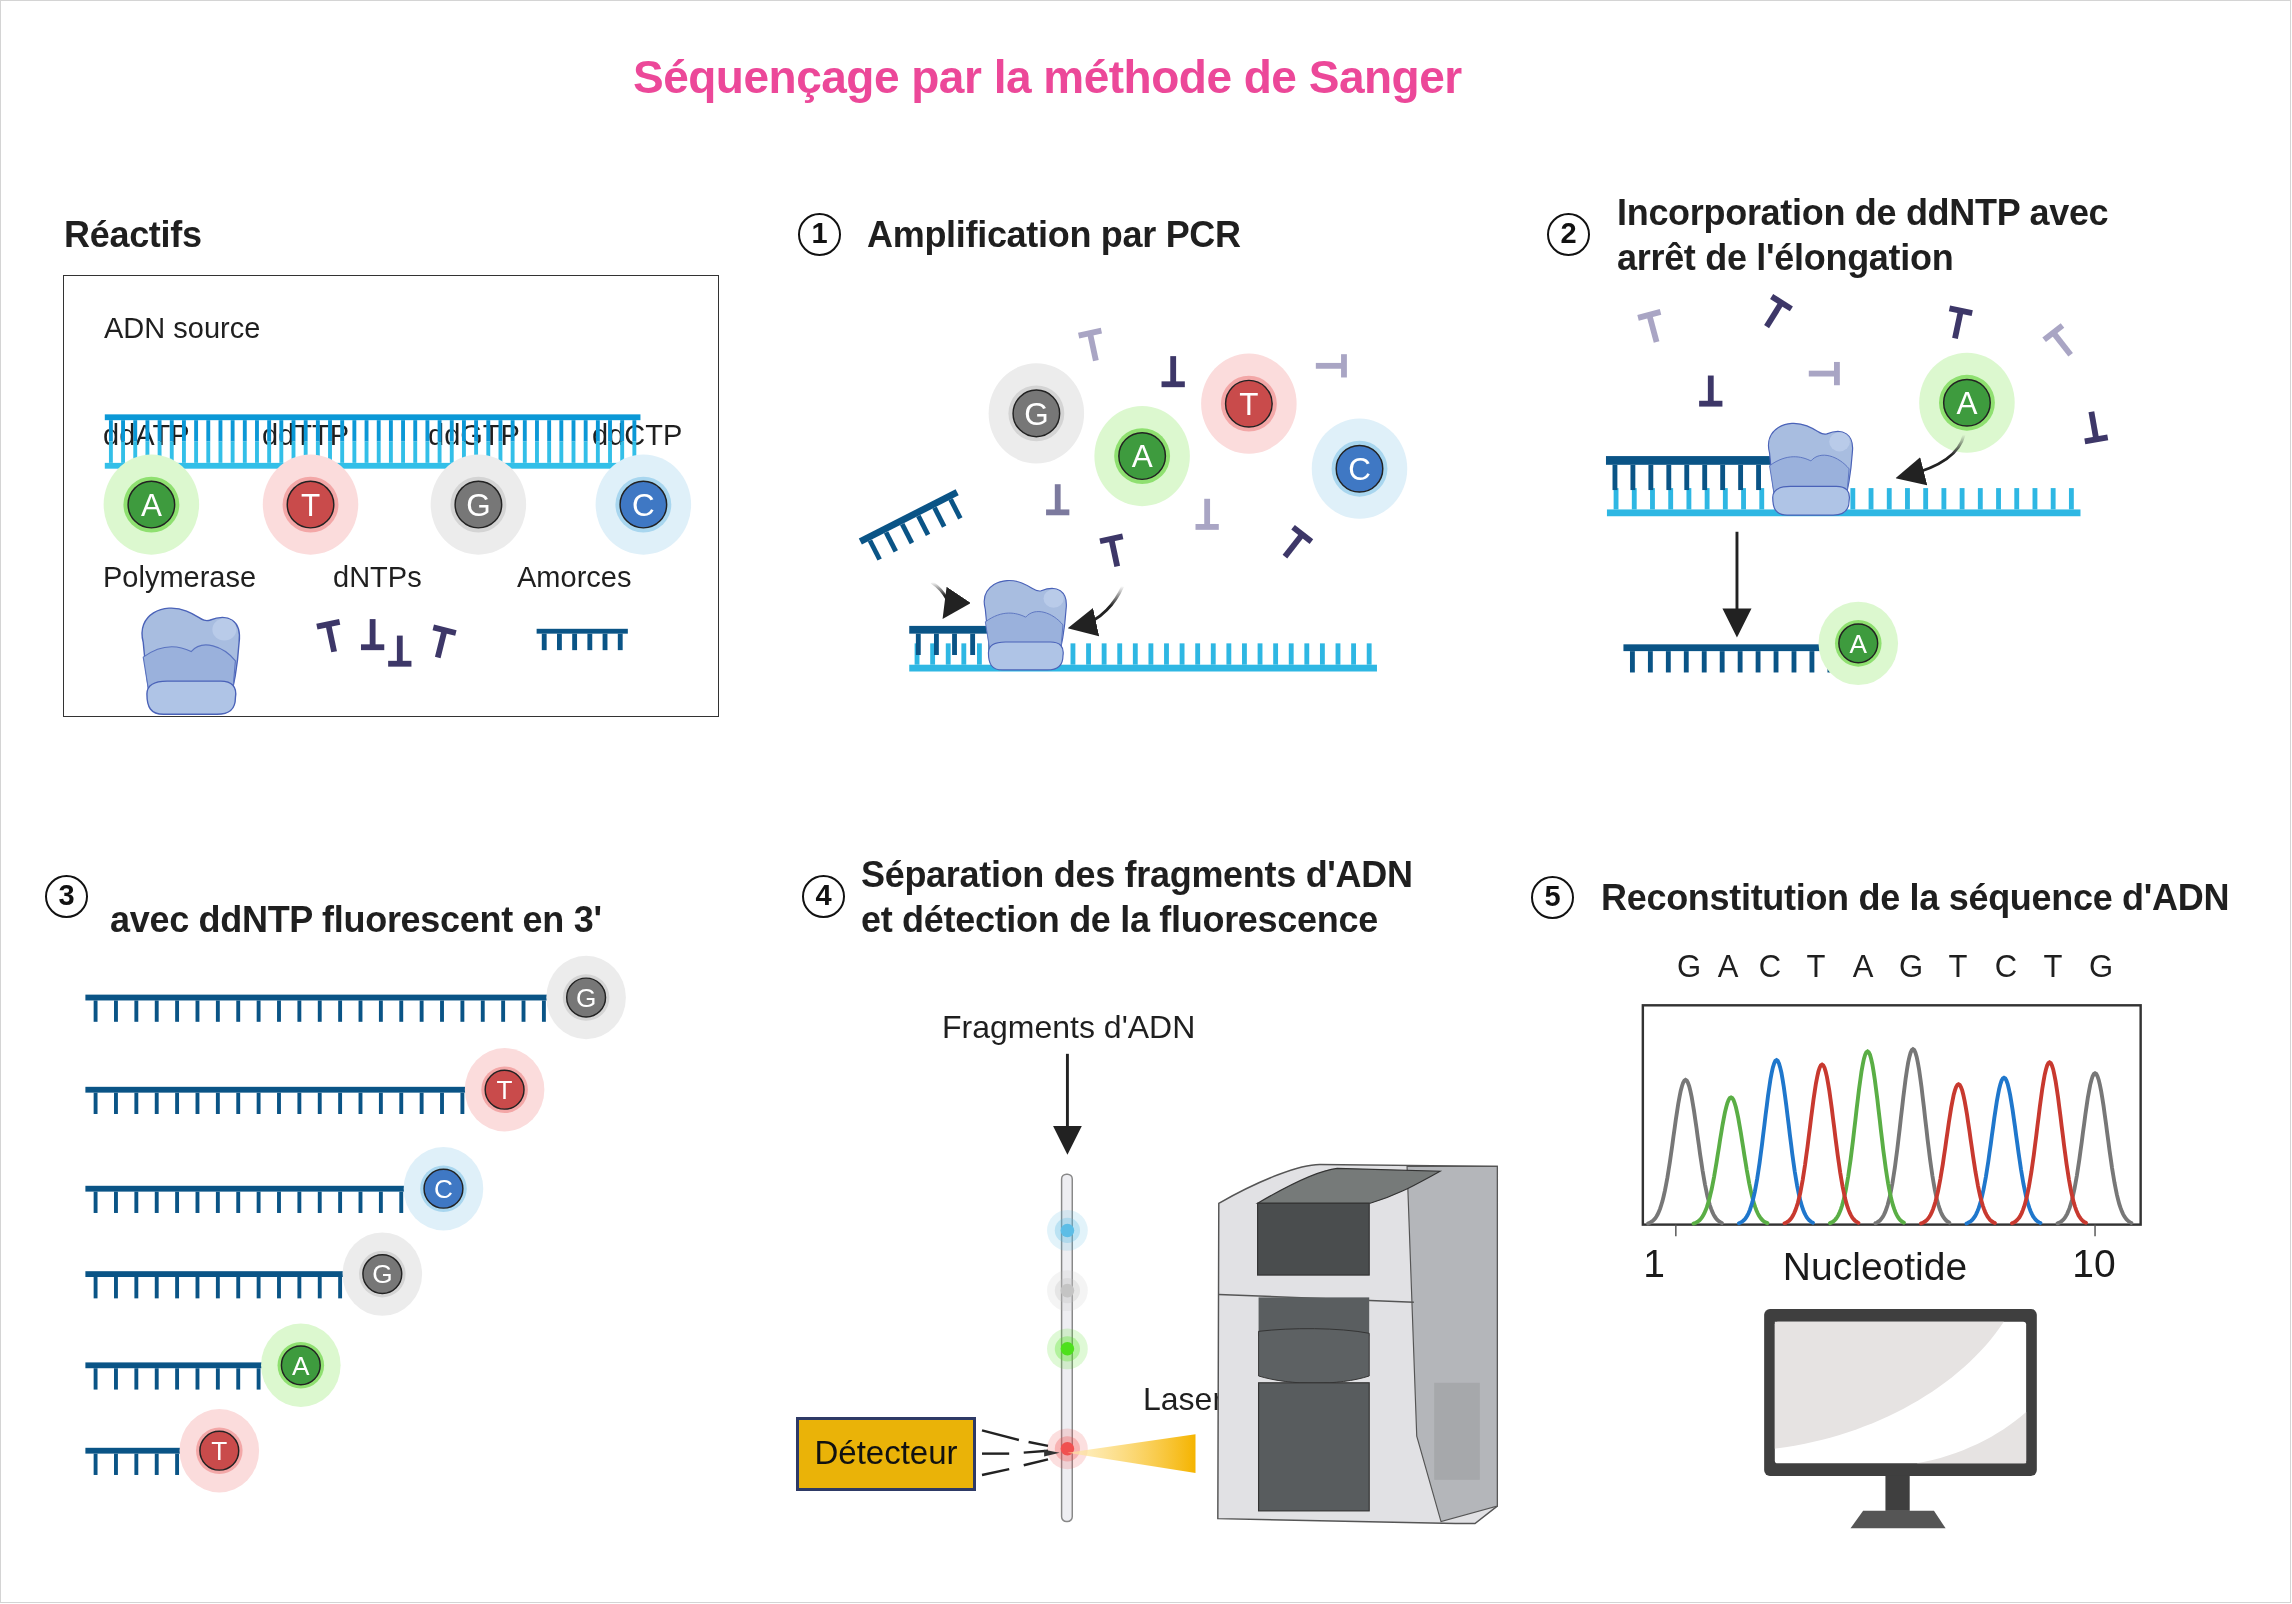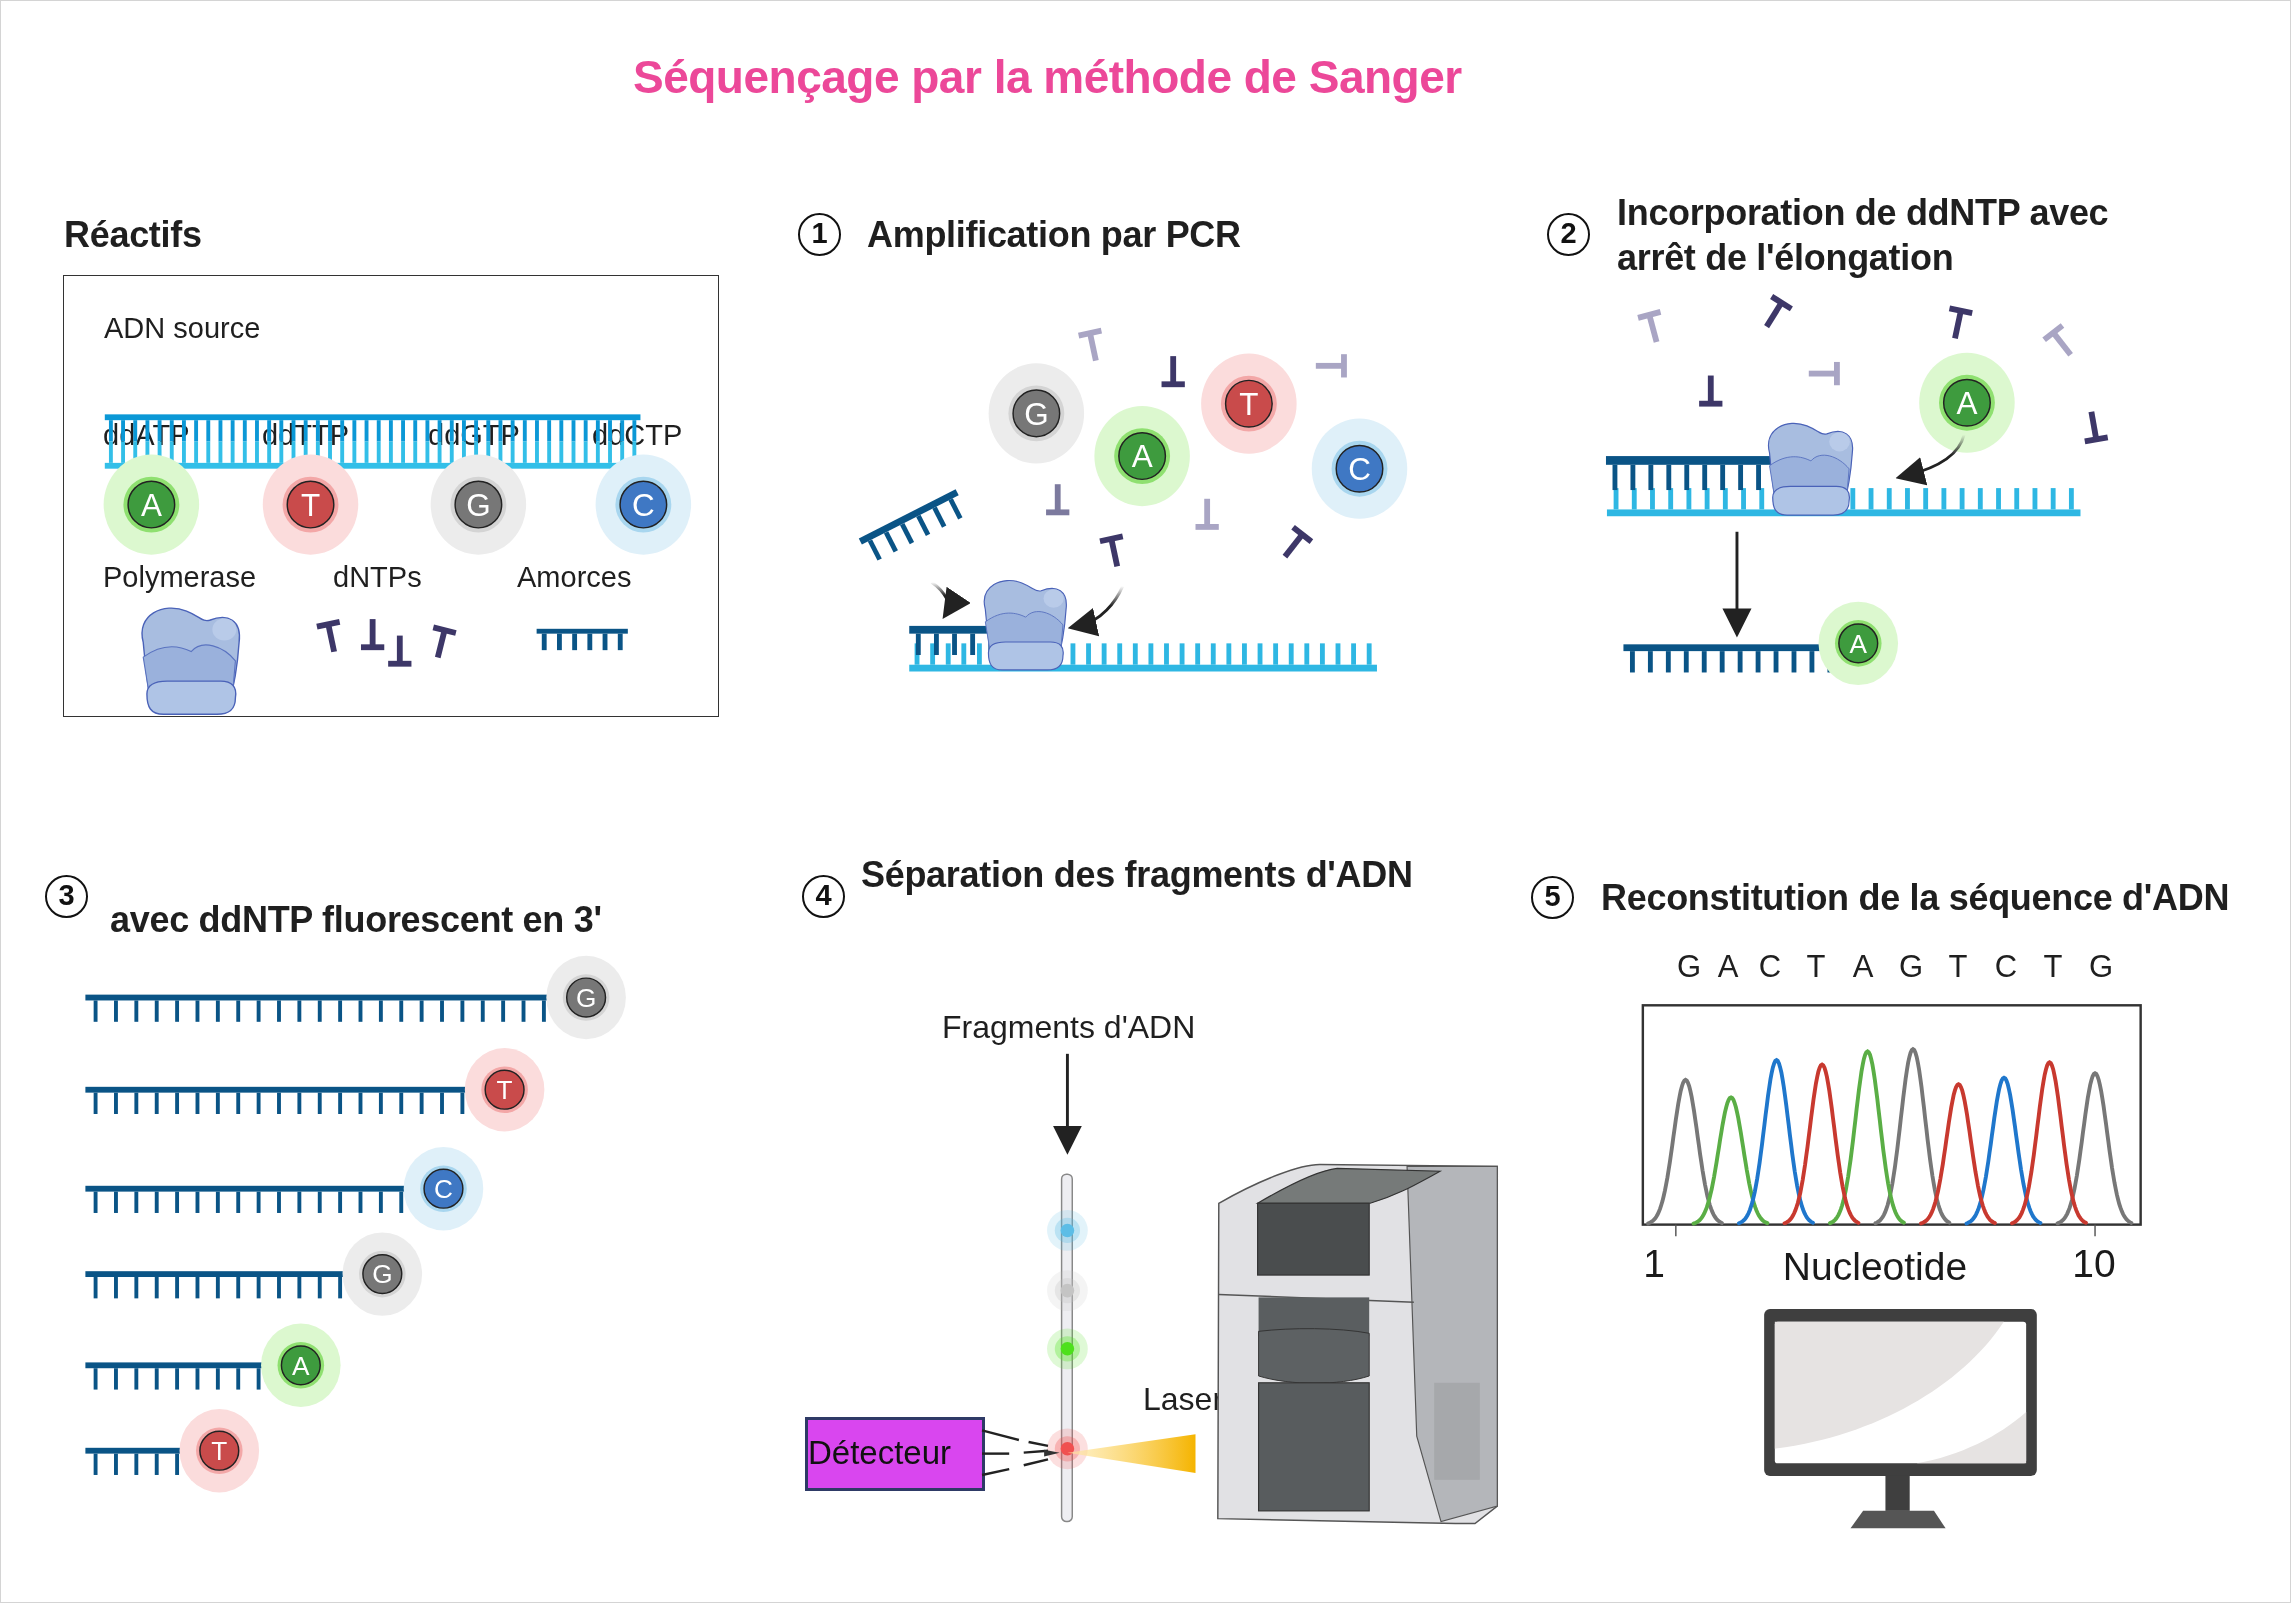--- a/index.html
+++ b/index.html
@@ -5,21 +5,21 @@
   html,body{margin:0;padding:0;background:#fff;}
   body{width:2293px;height:1605px;position:relative;overflow:hidden;font-family:"Liberation Sans","DejaVu Sans",sans-serif;color:#1a1a1a;}
   #frame{position:absolute;left:0;top:0;width:2289px;height:1601px;border:1.9px solid #d4d4d4;}
   .abs{position:absolute;}
   .title{font-weight:bold;font-size:46px;color:#ec4899;letter-spacing:-0.5px;white-space:nowrap;}
   .h2{font-weight:bold;font-size:36px;color:#1f1f1f;line-height:45px;white-space:nowrap;letter-spacing:-0.3px;}
   .lbl{font-size:29px;color:#1f1f1f;white-space:nowrap;}
   .num{position:absolute;width:43px;height:43px;border:2.9px solid #111;border-radius:50%;box-sizing:border-box;font-weight:bold;font-size:29px;line-height:37px;text-align:center;color:#111;}
   .box{position:absolute;border:1.9px solid #333;box-sizing:border-box;}
   svg{position:absolute;left:0;top:0;overflow:visible;}
-  .detector{position:absolute;background:#d946ef;border:3.9px solid #2e3a66;box-sizing:border-box;font-size:33px;text-align:left;color:#111;margin-left:9px;}
+  .detector{position:absolute;background:#eab308;border:3.9px solid #2e3a66;box-sizing:border-box;font-size:33px;text-align:center;color:#111;}
   .seqL{position:absolute;font-size:31px;color:#1f1f1f;transform:translateX(-50%);}
 </style>
 </head>
 <body>
 
 <div id="frame"></div>
 
 <div class="abs title" style="left:633px;top:50px;">Séquençage par la méthode de Sanger</div>
 
 <div class="abs h2" style="left:64px;top:212px;">Réactifs</div>
@@ -36,21 +36,21 @@
 <div class="num" style="left:798px;top:213px;">1</div>
 <div class="abs h2" style="left:867px;top:212px;"><span>Amplification par PCR</span></div>
 
 <div class="num" style="left:1547px;top:213px;">2</div>
 <div class="abs h2" style="left:1617px;top:190px;"><span>Incorporation de ddNTP avec</span><br><span>arrêt de l'élongation</span></div>
 
 <div class="num" style="left:45px;top:875px;">3</div>
 <div class="abs h2" style="left:110px;top:852px;"><br><span>avec ddNTP fluorescent en 3'</span></div>
 
 <div class="num" style="left:802px;top:875px;">4</div>
-<div class="abs h2" style="left:861px;top:852px;"><span>Séparation des fragments d'ADN</span><br></div>
+<div class="abs h2" style="left:861px;top:852px;"><span>Séparation des fragments d'ADN</span><br><span>et détection de la fluorescence</span></div>
 
 <div class="num" style="left:1531px;top:876px;">5</div>
 <div class="abs h2" style="left:1601px;top:875px;"><span>Reconstitution de la séquence d'ADN</span></div>
 
 <div class="abs lbl" style="left:942px;top:1009px;font-size:32px;">Fragments d'ADN</div>
 <div class="abs lbl" style="left:1103px;top:1381px;font-size:32px;margin-left:40px;">Laser</div>
 <div class="detector" style="left:796px;top:1417px;width:180px;height:74px;line-height:66px;"><span>Détecteur</span></div>
 
 <div id="seq-row">
     <div class="seqL" style="left: 1689px; top: 949px;">G</div>

